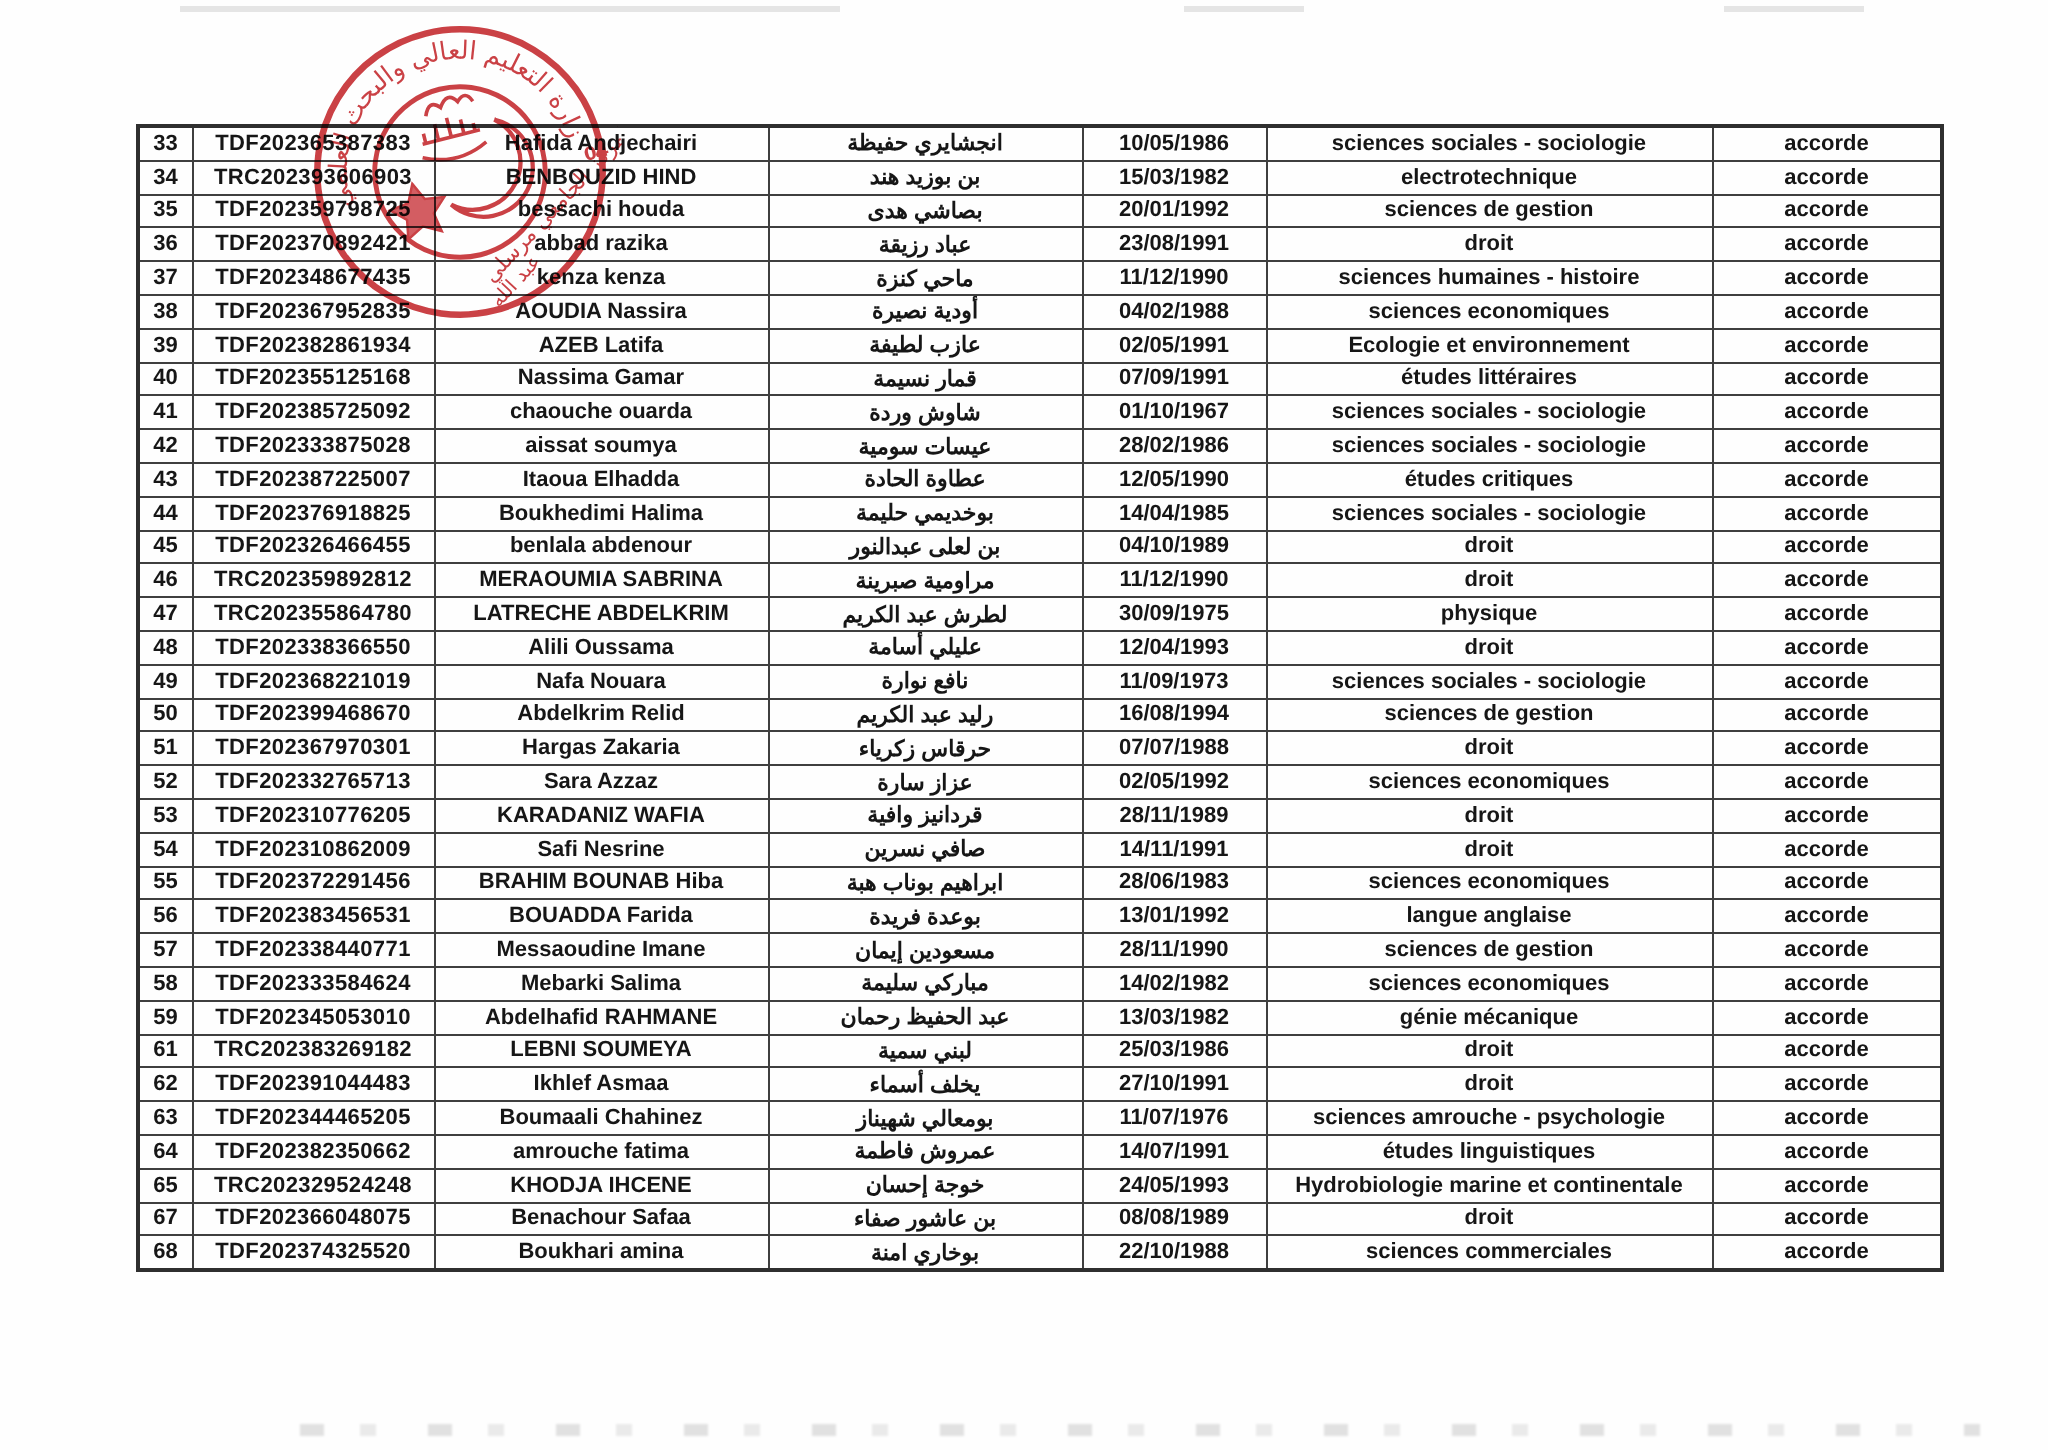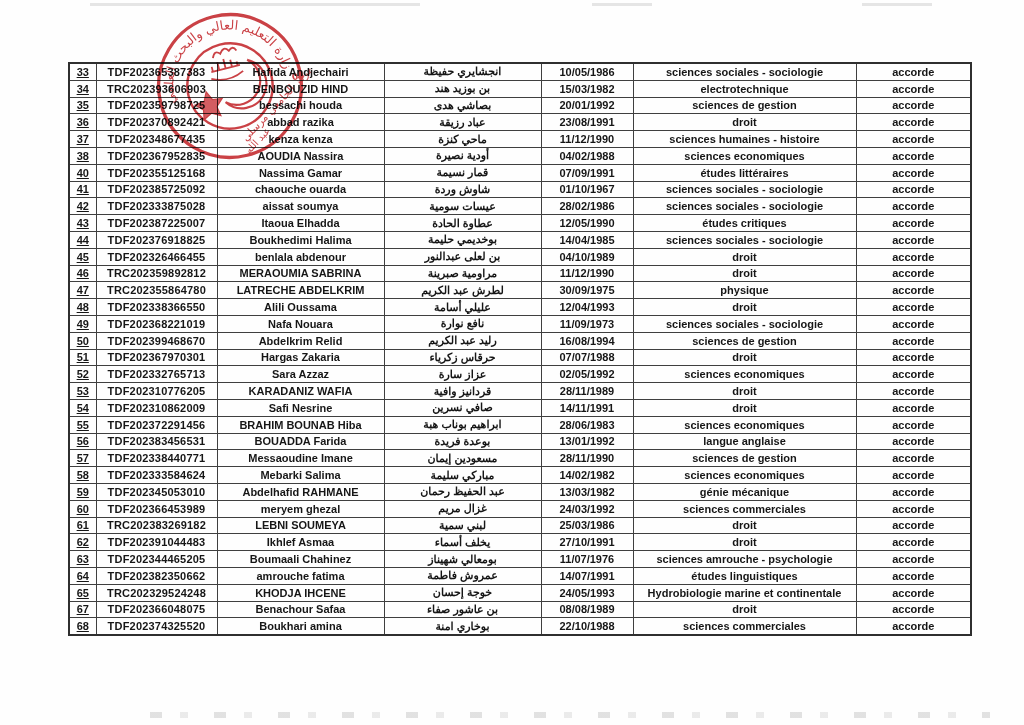--- a/index.html
+++ b/index.html
@@ -17,21 +17,21 @@
     border:2px solid #2f2f2f;
   }
   table.list td{
     border:1px solid #3f3f3f;
     height:15.8px;padding:0 2px;
     text-align:center;vertical-align:middle;
     font-size:11px;font-weight:bold;color:#161616;
     white-space:nowrap;overflow:hidden;
     font-family:"Liberation Sans",sans-serif;
   }
-  td.c-num{font-size:11px;text-decoration:underline;}
+  td.c-num{font-size:11px;}
   td.c-id{letter-spacing:.2px;}
   td.c-ar{
     font-family:"DejaVu Sans",sans-serif;
     font-weight:normal;font-size:10.5px;direction:rtl;margin-left:43px;
   }
   td.c-field{font-size:10.8px;}
 
   
   .stamp{
     position:absolute;left:148px;top:4px;width:164px;height:164px;
@@ -125,20 +125,29 @@
         <tr>
       <td class="c-num">38</td>
       <td class="c-id">TDF202367952835</td>
       <td class="c-name">AOUDIA Nassira</td>
       <td class="c-ar">أودية نصيرة</td>
       <td class="c-date">04/02/1988</td>
       <td class="c-field">sciences economiques</td>
       <td class="c-dec">accorde</td>
     </tr>
         <tr>
+      <td class="c-num">39</td>
+      <td class="c-id">TDF202382861934</td>
+      <td class="c-name">AZEB Latifa</td>
+      <td class="c-ar">عازب لطيفة</td>
+      <td class="c-date">02/05/1991</td>
+      <td class="c-field">Ecologie et environnement</td>
+      <td class="c-dec">accorde</td>
+    </tr>
+        <tr>
       <td class="c-num">40</td>
       <td class="c-id">TDF202355125168</td>
       <td class="c-name">Nassima Gamar</td>
       <td class="c-ar">قمار نسيمة</td>
       <td class="c-date">07/09/1991</td>
       <td class="c-field">études littéraires</td>
       <td class="c-dec">accorde</td>
     </tr>
         <tr>
       <td class="c-num">41</td>
@@ -302,29 +311,20 @@
       <td class="c-field">sciences economiques</td>
       <td class="c-dec">accorde</td>
     </tr>
         <tr>
       <td class="c-num">59</td>
       <td class="c-id">TDF202345053010</td>
       <td class="c-name">Abdelhafid RAHMANE</td>
       <td class="c-ar">عبد الحفيظ رحمان</td>
       <td class="c-date">13/03/1982</td>
       <td class="c-field">génie mécanique</td>
-      <td class="c-dec">accorde</td>
-    </tr>
-        <tr>
-      <td class="c-num">60</td>
-      <td class="c-id">TDF202366453989</td>
-      <td class="c-name">meryem ghezal</td>
-      <td class="c-ar">غزال مريم</td>
-      <td class="c-date">24/03/1992</td>
-      <td class="c-field">sciences commerciales</td>
       <td class="c-dec">accorde</td>
     </tr>
         <tr>
       <td class="c-num">61</td>
       <td class="c-id">TRC202383269182</td>
       <td class="c-name">LEBNI SOUMEYA</td>
       <td class="c-ar">لبني سمية</td>
       <td class="c-date">25/03/1986</td>
       <td class="c-field">droit</td>
       <td class="c-dec">accorde</td>

